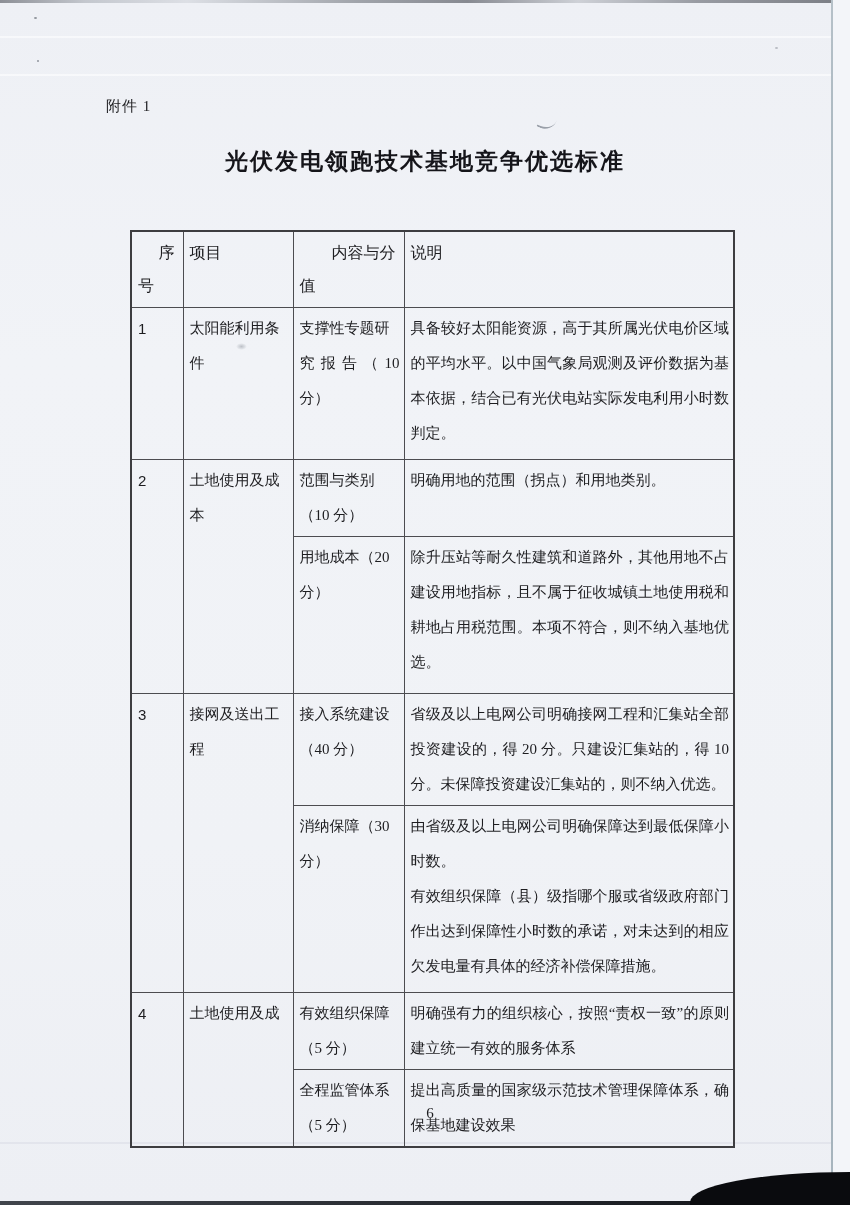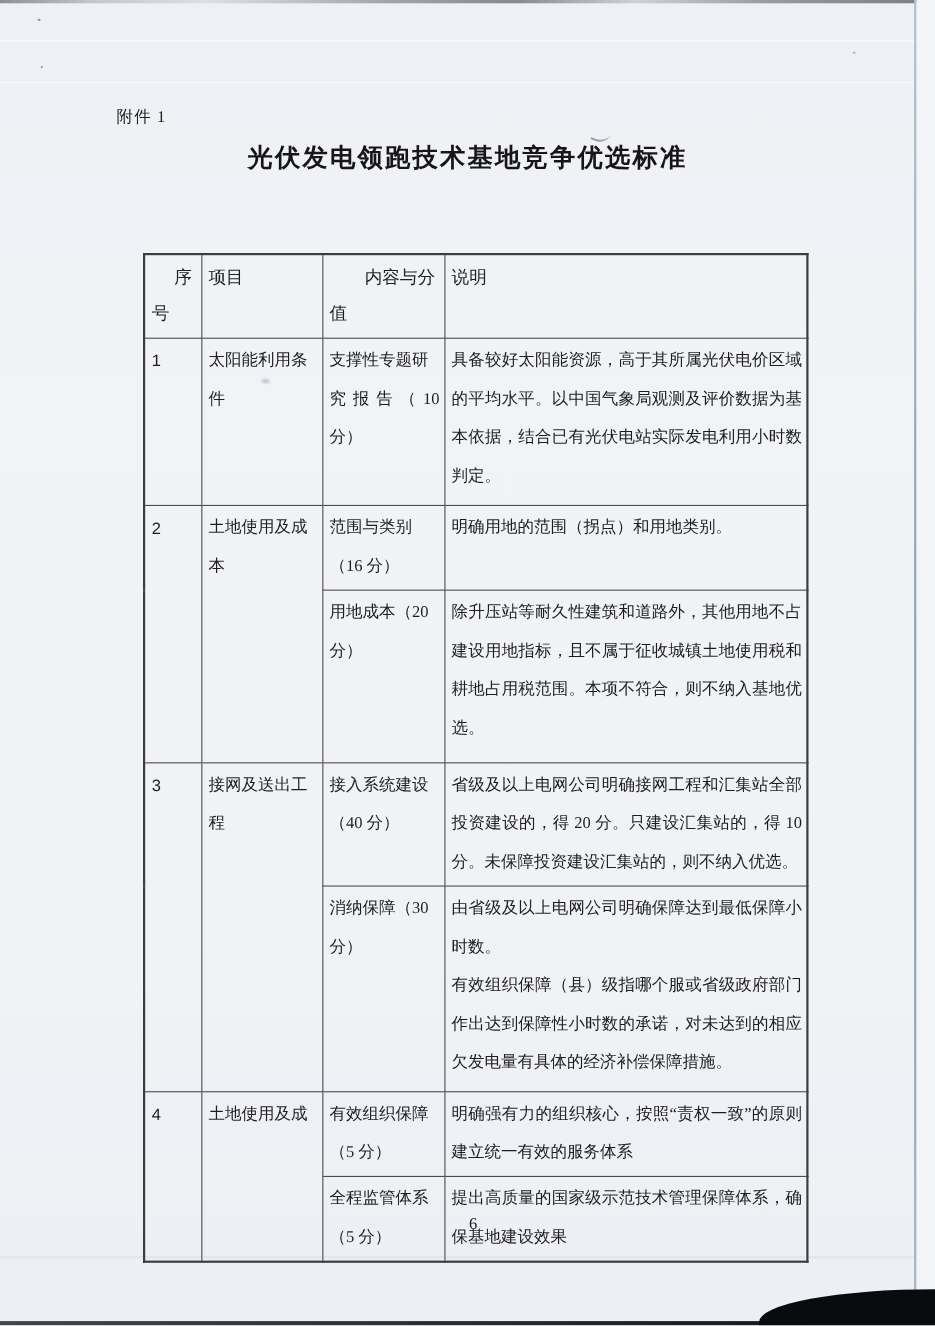--- a/index.html
+++ b/index.html
@@ -29,21 +29,21 @@
   .pen-mark{position:absolute;left:538px;top:117px;width:17px;height:11px;
     border-bottom:2px solid #868c97;border-radius:0 0 14px 2px;transform:rotate(22deg);opacity:.8;}
   .smudge{position:absolute;left:236px;top:343px;width:11px;height:7px;border-radius:50%;
     background:radial-gradient(ellipse,#9aa0a8 0%,rgba(160,166,175,0) 70%);opacity:.6;}
   .speck{position:absolute;background:#6a6f78;border-radius:50%;opacity:.7;}
   .speck.p1{left:34px;top:17px;width:3px;height:2px;}
   .speck.p2{left:37px;top:60px;width:2px;height:2px;}
   .speck.p3{left:775px;top:47px;width:3px;height:2px;opacity:.4;}
   
   .attachment-label{position:absolute;left:106px;top:97px;font-size:15px;letter-spacing:1px;}
-  .doc-title{position:absolute;left:0;top:128px;width:850px;text-align:center;
+  .doc-title{position:absolute;left:0;top:146px;width:850px;text-align:center;
     font-size:23px;font-weight:bold;letter-spacing:2px;color:#15151a;}
   .page-number{position:absolute;left:0;top:1105px;width:860px;text-align:center;font-size:15px;}
   
   table.criteria{position:absolute;left:130px;top:230px;width:603px;
     border-collapse:collapse;table-layout:fixed;
     border:2px solid #3d3d40;}
   table.criteria td{border:1px solid #4c4c50;vertical-align:top;
     font-size:15px;line-height:35px;padding:3px 4px 3px 6px;
     text-align:justify;overflow:hidden;}
   td.c-no{text-align:right;padding-right:12px;font-family:"Liberation Sans","DejaVu Sans",sans-serif;font-size:15px;}
@@ -112,21 +112,21 @@
         <td class="ml">支撑性专题研
 究报告（10 分）</td>
         <td class="c-desc ml">具备较好太阳能资源，高于其所属光伏电价区域的平均水平。以中国气象局观测及评价数据为基本依据，结合已有光伏电站实际发电利用小时数判定。</td>
       </tr>
 
       <tr class="r2a">
         <td class="c-no" rowspan="2">2</td>
         <td class="ml" rowspan="2">土地使用及成
 本</td>
         <td class="ml">范围与类别
-（16 分）</td>
+（10 分）</td>
         <td class="c-desc ml">明确用地的范围（拐点）和用地类别。</td>
       </tr>
       <tr class="r2b">
         <td class="ml">用地成本（20
 分）</td>
         <td class="c-desc ml">除升压站等耐久性建筑和道路外，其他用地不占建设用地指标，且不属于征收城镇土地使用税和耕地占用税范围。本项不符合，则不纳入基地优选。</td>
       </tr>
 
       <tr class="r3a">
         <td class="c-no" rowspan="2">3</td>

